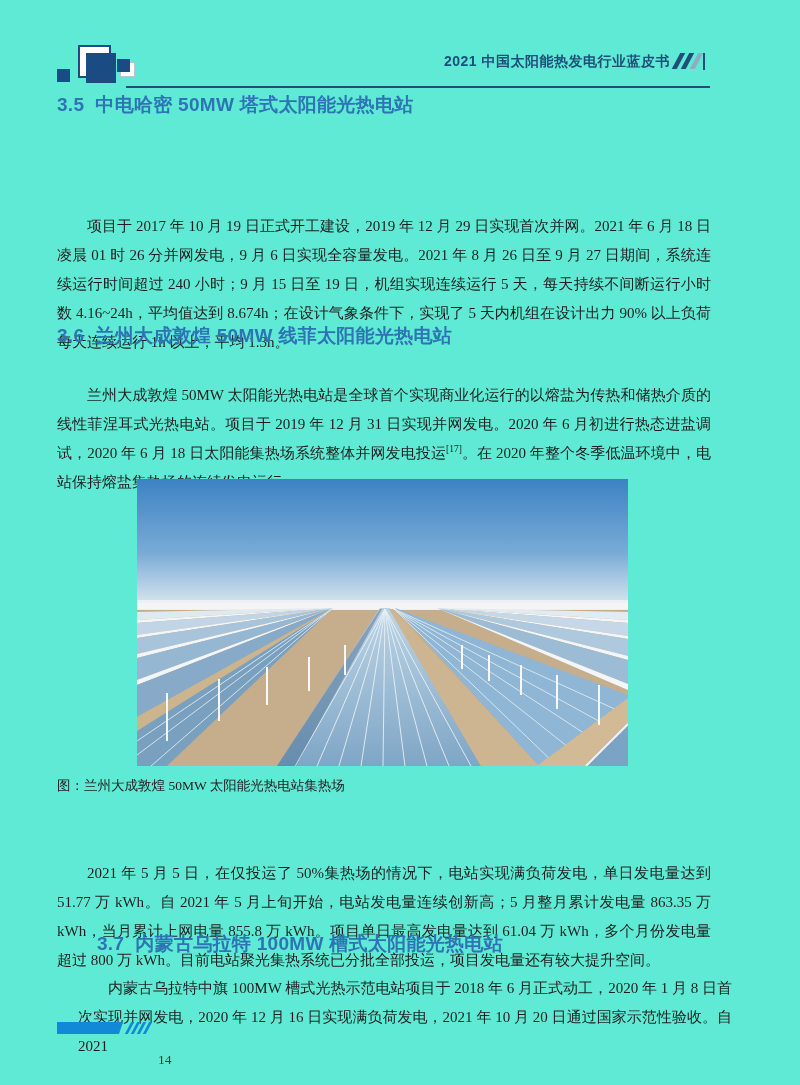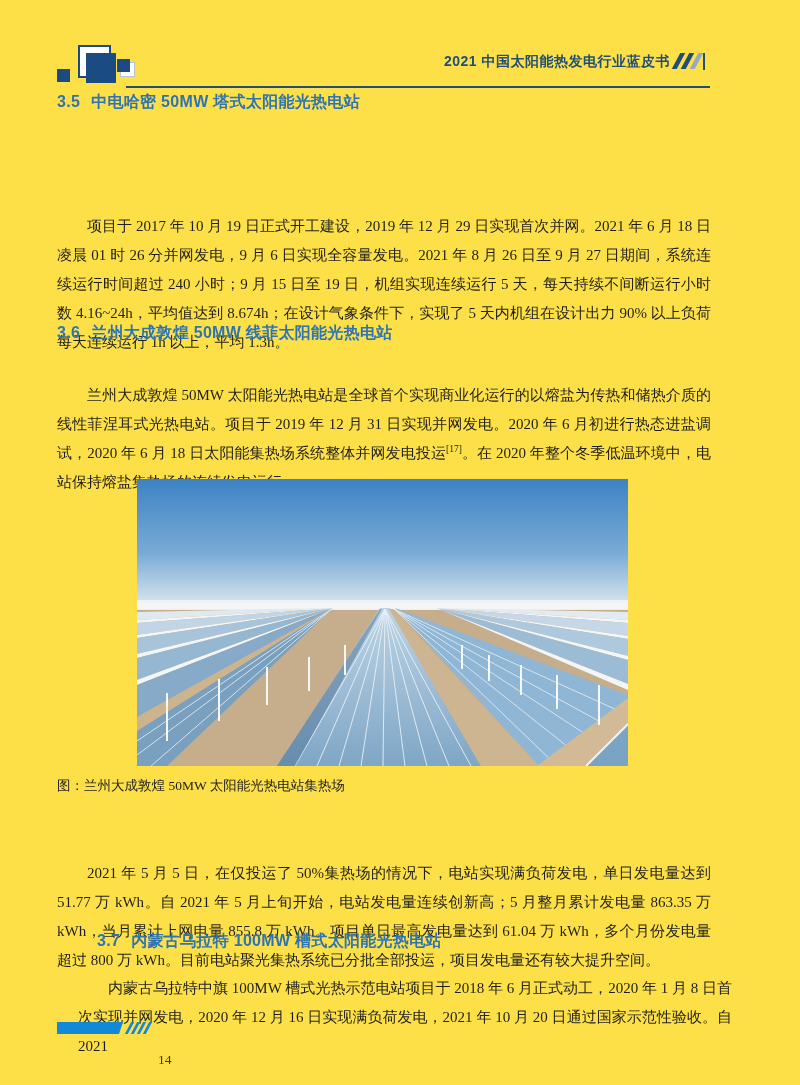--- a/index.html
+++ b/index.html
@@ -1,37 +1,37 @@
 <!DOCTYPE html>
 <html><head>
 <meta charset="utf-8">
 <style>
   html,body{margin:0;padding:0;background:#ffffff;}
   body{width:800px;height:1085px;position:relative;font-family:"Liberation Serif","DejaVu Serif",serif;color:#1f1f1f;}
-  .page{position:absolute;inset:0;background:#fde047;overflow:hidden;}
+  .page{position:absolute;inset:0;background:#5eead4;overflow:hidden;}
 
   
   .logo{position:absolute;left:57px;top:45px;width:78px;height:44px;}
   .logo .sq{position:absolute;}
   .sq-a{left:0;top:24px;width:13px;height:13px;background:#1a4b82;}
   .sq-b{left:21px;top:0;width:29px;height:29px;border:2px solid #1a4b82;background:#fff;}
   .sq-c{left:29px;top:8px;width:30px;height:30px;background:#1a4b82;}
   .sq-d{left:63px;top:17px;width:13px;height:13px;border:1px solid #b9c4d2;background:#fff;}
   .sq-e{left:60px;top:14px;width:13px;height:13px;background:#1a4b82;}
   .header-title{position:absolute;top:53px;right:130px;font-family:"Liberation Sans","DejaVu Sans",sans-serif;font-size:14px;font-weight:600;color:#1f4e79;letter-spacing:0.5px;}
   .header-slashes{position:absolute;top:53px;right:92px;width:34px;height:17px;}
   .header-slashes i{position:absolute;top:0;height:16px;transform:skewX(-28deg);}
   .hs1{left:2px;width:5px;background:#1f4e79;}
   .hs2{left:11px;width:5px;background:#1f4e79;}
   .hs3{left:20px;width:5px;background:#93a9c6;}
   .hs4{left:29px;width:2px;background:#1f4e79;transform:none !important;height:17px !important;}
   .header-rule{position:absolute;left:126px;top:86px;width:584px;height:2px;background:#1f4e79;}
 
   
-  .sec-title{position:absolute;left:57px;font-family:"Liberation Sans","DejaVu Sans",sans-serif;font-weight:bold;font-size:16px;color:#2e74b5;letter-spacing:0.3px;white-space:nowrap;}
+  .sec-title{position:absolute;left:57px;font-family:"Liberation Sans","DejaVu Sans",sans-serif;font-weight:bold;font-size:19px;color:#2e74b5;letter-spacing:0.3px;white-space:nowrap;}
   .sec-title .num{margin-right:11px;}
   .par{position:absolute;left:57px;width:654px;font-size:15px;line-height:29px;text-align:justify;text-indent:2em;}
   sup.cite{font-size:9.5px;vertical-align:6px;line-height:0;}
 
   #t35{top:92px;} #p35a{top:118px;} #p35b{top:197px;}
   #t36{top:323px;} #p36a{top:366px;}
   #t37{top:931px;margin-left:40px;} #p37a{top:959px;margin-left:21px;}
   #p36b{top:844px;}
 
   

